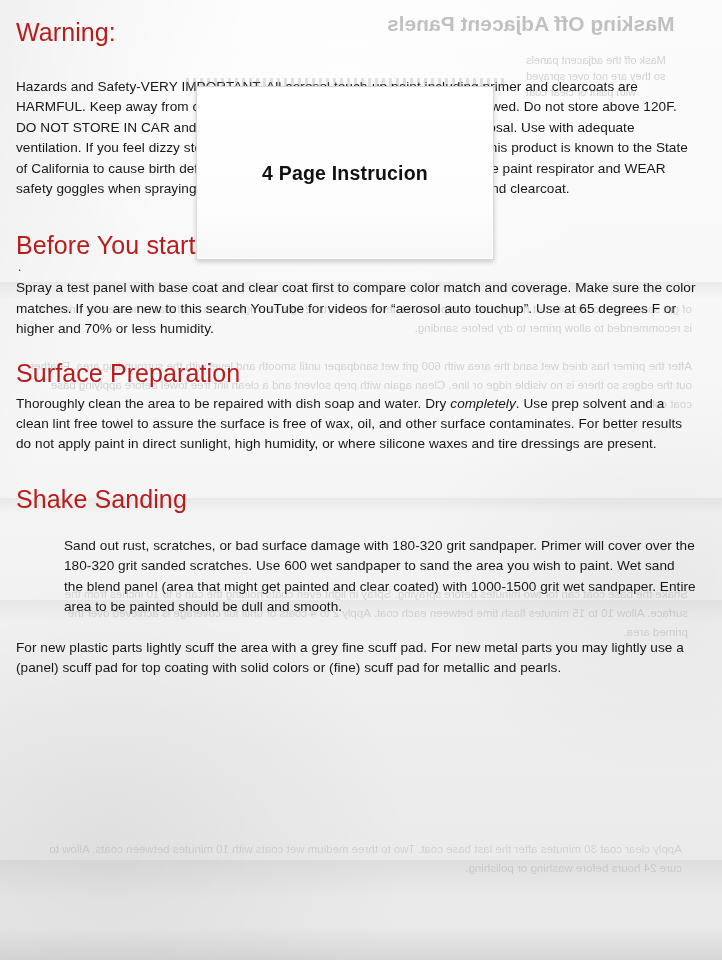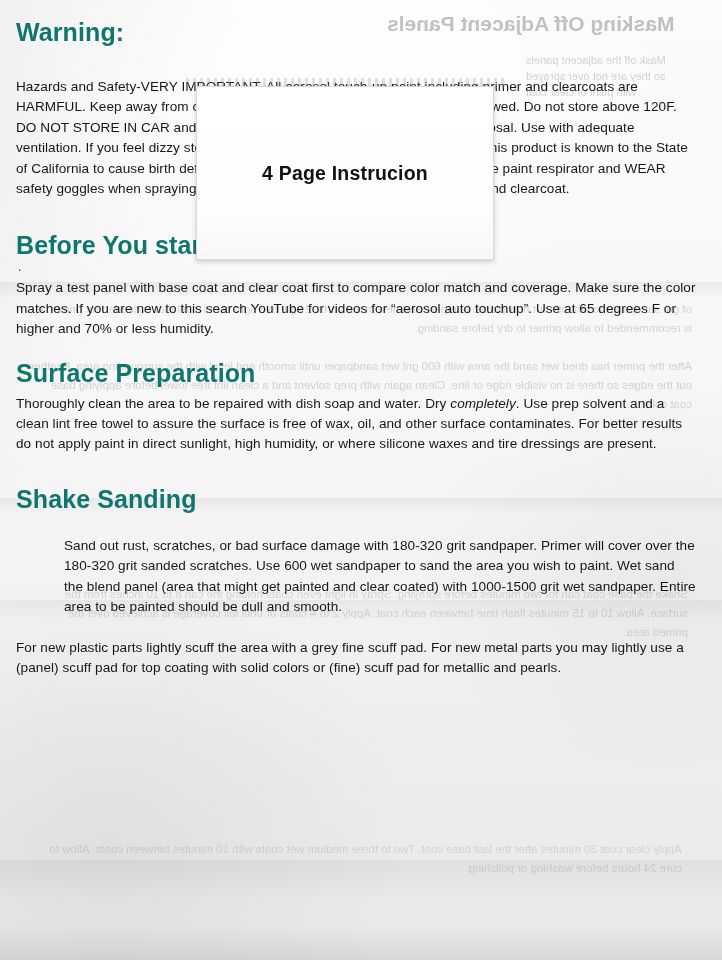--- a/index.html
+++ b/index.html
@@ -100,24 +100,24 @@
 
   
   .content {
     position: relative;
     padding: 10px 18px 0 16px;
     z-index: 3;
   }
 
   h1.sect {
     font-size: 25px;
-    font-weight: 700;
+    font-weight: 400;
     margin: 0;
     letter-spacing: 0.1px;
-    color: #0f766e;
+    color: #b91c1c;
     font-family: "Liberation Sans", sans-serif;
   }
   .para {
     font-size: 13.6px;
     line-height: 20.4px;
     color: #171717;
     margin: 0;
     letter-spacing: 0.05px;
   }
   .para em { font-style: italic; }

